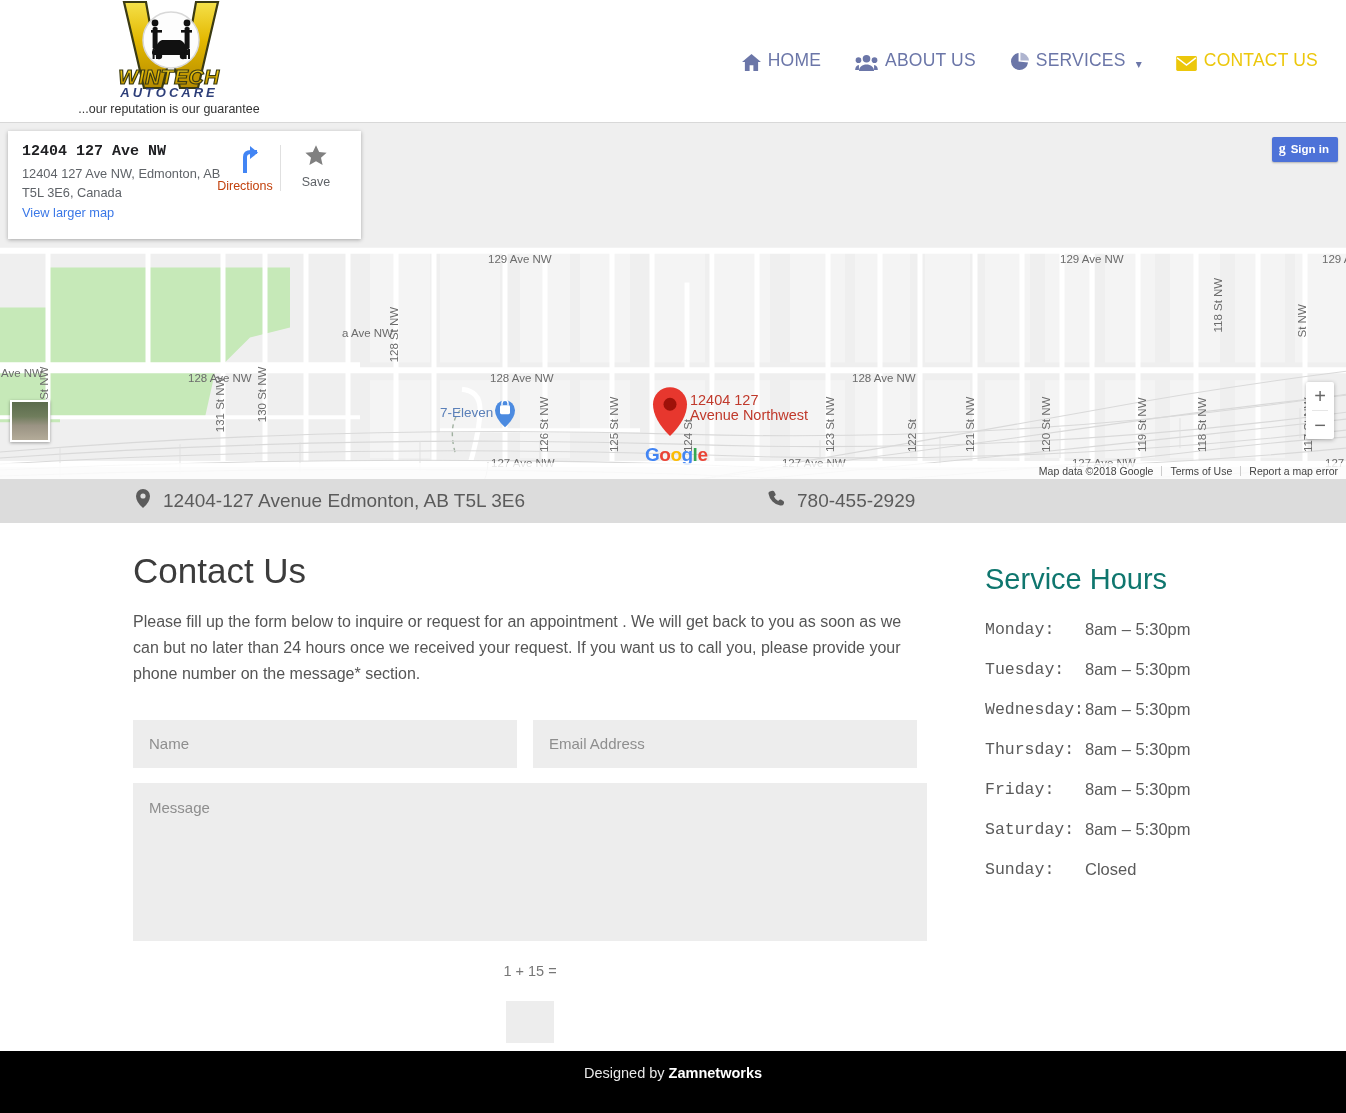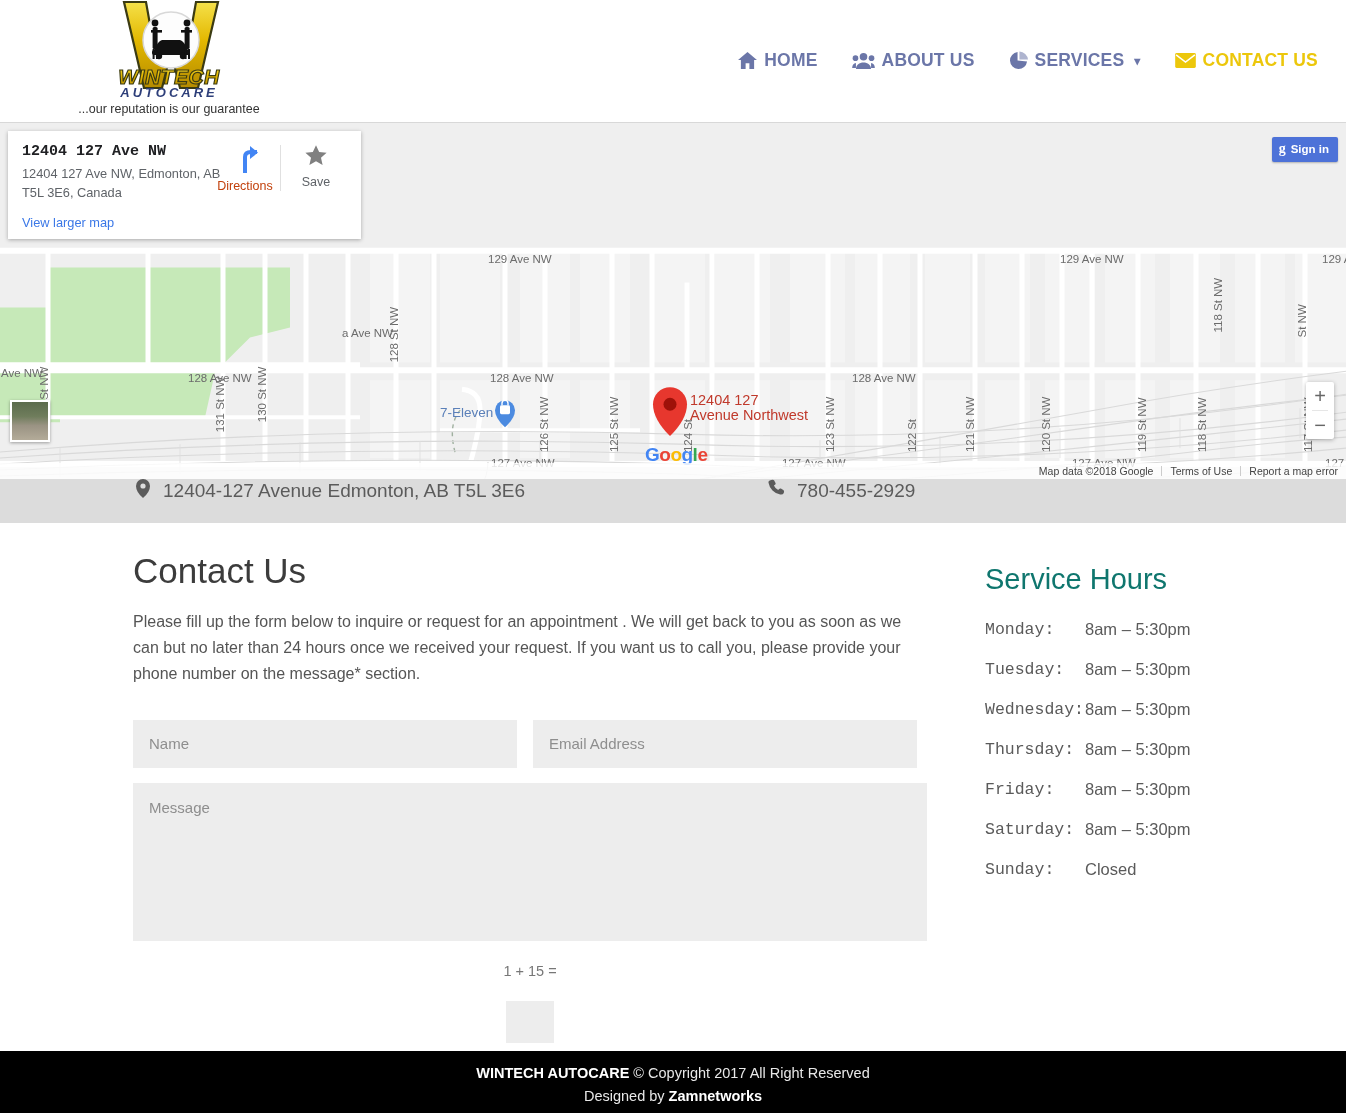--- a/index.html
+++ b/index.html
@@ -26,22 +26,22 @@
   .logo-mark { position:relative; width:150px; height:100px; }
   .logo-tag {
     font-size:12.5px; color:#333; font-family:"Liberation Sans", sans-serif;
     margin-top:2px; letter-spacing:0px;
   }
   .nav {
     position:absolute; right:28px; top:50px;
     display:flex; align-items:center; gap:34px;
   }
   .nav-item {
-    display:flex; align-items:center; gap:7px;
-    font-size:17.5px; font-weight:700; letter-spacing:0.2px;
+    display:flex; align-items:flex-end; gap:7px;
+    font-size:17.5px; font-weight:400; letter-spacing:0.2px;
     color:#6b76a8; cursor:pointer; text-decoration:none;
   }
   .nav-item.contact { color:#ecc70b; }
   .nav-icon { display:inline-flex; align-items:center; }
   .caret { font-size:12px; margin-left:3px; color:#6b76a8; }
 
   
   .map {
     position:relative;
     height:357px;
@@ -54,21 +54,21 @@
   .map-card {
     position:absolute; left:8px; top:8px;
     width:353px; height:108px;
     background:#fff;
     box-shadow:0 1px 4px rgba(0,0,0,.3);
     padding:12px 14px 10px 14px;
     z-index:6;
   }
   .map-card-title { font-size:15px; font-weight:700; color:#202124; font-family:Liberation Mono, monospace; }
   .map-card-addr { font-size:12.8px; color:#5f6368; line-height:1.45; margin-top:5px; width:210px;}
-  .map-card-link { font-size:12.8px; color:#3b78e7; margin-top:13px; cursor:pointer; }
+  .map-card-link { font-size:12.8px; color:#3b78e7; margin-top:3px; cursor:pointer; }
   .map-card-actions { position:absolute; right:10px; top:12px; display:flex; align-items:flex-start; }
   .mc-act { width:70px; text-align:center; cursor:pointer; }
   .mc-act .lbl { font-size:12.5px; color:#c2410c; margin-top:2px; }
   .mc-act.save .lbl { color:#5f6368; }
   .mc-div { width:1px; height:46px; background:#e0e0e0; margin-top:2px; }
 
   .signin {
     position:absolute; right:8px; top:14px;
     background:#4d72d8; color:#fff;
     font-size:11.5px; font-weight:700;
@@ -108,21 +108,21 @@
 
   .gmaps-logo {
     position:absolute; left:645px; bottom:13px; z-index:6;
     font-family:"Liberation Sans", sans-serif; font-size:19px; font-weight:700;
     letter-spacing:-0.5px;
   }
 
   
   .addrbar {
     height:44px; background:#dcdcdc;
-    display:flex; align-items:flex-start;
+    display:flex; align-items:center;
     font-size:19px; color:#5b5b5b;
   }
   .addrbar .a1 { margin-left:136px; display:flex; align-items:center; gap:13px; }
   .addrbar .a2 { margin-left:243px; display:flex; align-items:center; gap:11px; }
 
   
   .main {
     display:flex; padding:28px 0 0 0; background:#fff;
     height:520px;
   }
@@ -577,18 +577,15 @@
       <div class="hour-row">
         <span class="hour-day">Sunday:</span>
         <span class="hour-time">Closed</span>
       </div>
     </div>
   </div>
 </div>
 
 <div class="footer">
   <div>
-    <b>WINTECH AUTOCARE</b><span> © Copyright 2017 All Right Reserved</span>
-  </div>
-  <div>
     <span>Designed by </span><b>Zamnetworks</b>
   </div>
 </div>
 
 </body></html>

